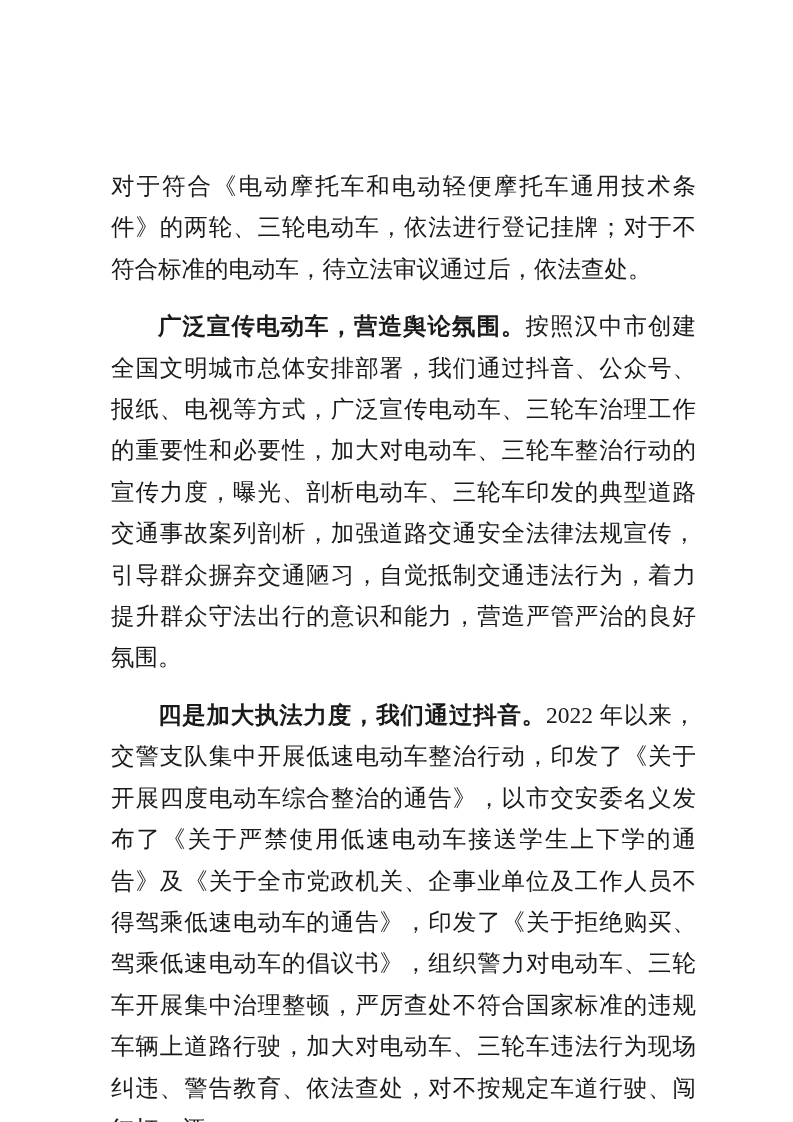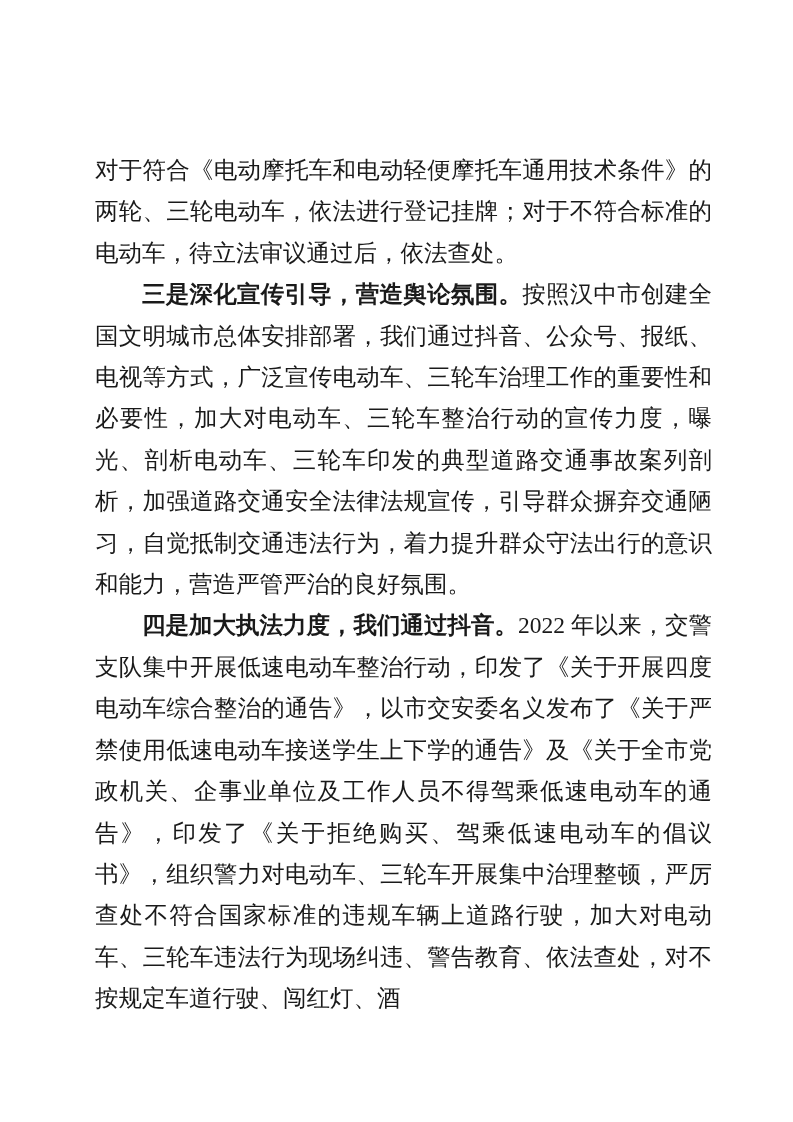--- a/index.html
+++ b/index.html
@@ -20,21 +20,21 @@
     top: 150px;
     width: 617px;
     font-family: "Liberation Serif", "DejaVu Serif", serif;
     font-size: 23.5px;
     line-height: 41.4px;
     color: #1a1a1a;
     text-align: justify;
     word-break: break-all;
   }
   .para {
-    margin: 0;
+    margin: 16px;
     padding: 0;
   }
   .para.indent {
     text-indent: 2em;
   }
   .run-bold {
     font-family: "Liberation Sans", "DejaVu Sans", sans-serif;
     font-weight: 700;
   }
   .run-regular {
@@ -45,21 +45,21 @@
 <body>
 
 <div class="page">
   <div class="doc-content">
 
     <p class="para">
       <span class="run-regular">对于符合《电动摩托车和电动轻便摩托车通用技术条件》的两轮、三轮电动车，依法进行登记挂牌；对于不符合标准的电动车，待立法审议通过后，依法查处。</span>
     </p>
 
     <p class="para indent">
-      <span class="run-bold">三是深化宣传引导，营造舆论氛围。</span><span class="run-regular">按照汉中市创建全国文明城市总体安排部署，我们通过抖音、公众号、报纸、电视等方式，广泛宣传电动车、三轮车治理工作的重要性和必要性，加大对电动车、三轮车整治行动的宣传力度，曝光、剖析电动车、三轮车印发的典型道路交通事故案列剖析，加强道路交通安全法律法规宣传，引导群众摒弃交通陋习，自觉抵制交通违法行为，着力提升群众守法出行的意识和能力，营造严管严治的良好氛围。</span>
+      <span class="run-bold">广泛宣传电动车，营造舆论氛围。</span><span class="run-regular">按照汉中市创建全国文明城市总体安排部署，我们通过抖音、公众号、报纸、电视等方式，广泛宣传电动车、三轮车治理工作的重要性和必要性，加大对电动车、三轮车整治行动的宣传力度，曝光、剖析电动车、三轮车印发的典型道路交通事故案列剖析，加强道路交通安全法律法规宣传，引导群众摒弃交通陋习，自觉抵制交通违法行为，着力提升群众守法出行的意识和能力，营造严管严治的良好氛围。</span>
     </p>
 
     <p class="para indent">
       <span class="run-bold">四是加大执法力度，我们通过抖音。</span><span class="run-regular">2022 年以来，交警支队集中开展低速电动车整治行动，印发了《关于开展四度电动车综合整治的通告》，以市交安委名义发布了《关于严禁使用低速电动车接送学生上下学的通告》及《关于全市党政机关、企事业单位及工作人员不得驾乘低速电动车的通告》，印发了《关于拒绝购买、驾乘低速电动车的倡议书》，组织警力对电动车、三轮车开展集中治理整顿，严厉查处不符合国家标准的违规车辆上道路行驶，加大对电动车、三轮车违法行为现场纠违、警告教育、依法查处，对不按规定车道行驶、闯红灯、酒</span>
     </p>
 
   </div>
 </div>
 
 </body></html>

